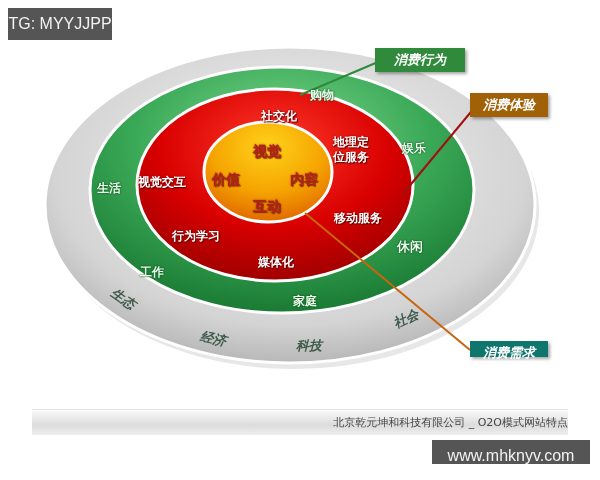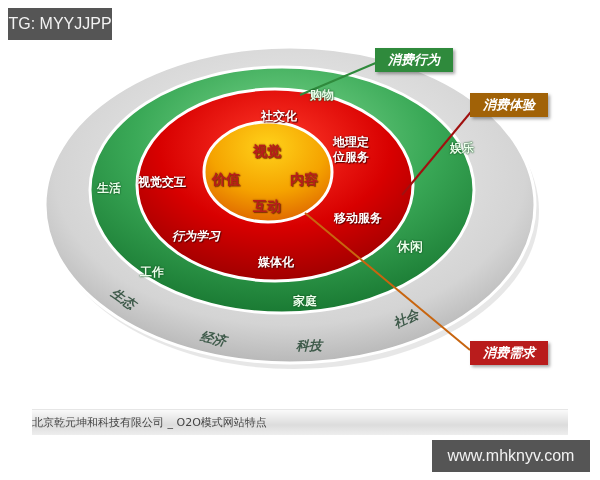--- a/index.html
+++ b/index.html
@@ -1,28 +1,28 @@
 <!DOCTYPE html>
 <html><head>
 <meta charset="utf-8">
 <style>
   html,body{margin:0;padding:0;}
   body{width:600px;height:480px;background:#ffffff;position:relative;overflow:hidden;font-family:"DejaVu Sans",sans-serif;}
   .abs{position:absolute;}
   .wm{background:#555555;color:#f2f2f2;font-family:"Liberation Sans",sans-serif;}
   #wm-tl{left:8px;top:8px;width:104px;height:32px;line-height:32px;font-size:16px;text-align:center;}
-  #wm-br{left:432px;top:440px;width:158px;height:32px;line-height:32px;font-size:16px;text-align:center;}
+  #wm-br{left:432px;top:440px;width:158px;height:24px;line-height:32px;font-size:16px;text-align:center;}
   svg{position:absolute;left:0;top:0;}
   .lbl{position:absolute;font-weight:bold;white-space:nowrap;}
   .green-t{color:#eaffea;font-size:12px;text-shadow:0 0 2px #0b4d1c,0 0 1px #0b4d1c;}
   .red-t{color:#ffffff;font-size:12px;text-shadow:0 0 2px #7a0000,1px 1px 1px #5a0000;}
   .core-t{color:#b91c1c;font-size:14px;text-shadow:0 0 2px #8a3c00,1px 1px 1px #7a3000;}
   .gray-t{color:#3e5a4a;font-size:13px;font-style:italic;}
   .callout{position:absolute;color:#fff;font-size:13px;font-weight:bold;font-style:italic;text-align:center;box-shadow:2px 2px 3px rgba(0,0,0,0.35);}
-  #caption{left:32px;top:409px;width:536px;height:25px;line-height:25px;text-align:left;font-size:11px;color:#444;
+  #caption{left:32px;top:409px;width:536px;height:25px;line-height:25px;text-align:right;font-size:11px;color:#444;
     background:linear-gradient(#fafafa,#dcdcdc 60%,#eeeeee);border-top:1px solid #e6e6e6;}
 </style>
 </head>
 <body>
 
 <svg width="600" height="480" viewBox="0 0 600 480">
   <defs>
     <radialGradient id="gGray" cx="50%" cy="40%" r="60%">
       <stop offset="0%" stop-color="#f4f4f4"></stop>
       <stop offset="80%" stop-color="#d4d4d4"></stop>
@@ -49,39 +49,39 @@
   <ellipse cx="282" cy="190" rx="192" ry="123" fill="url(#gGreen)" stroke="#ffffff" stroke-width="3"></ellipse>
   <ellipse cx="275" cy="185" rx="138" ry="96" fill="url(#gRed)" stroke="#ffffff" stroke-width="3"></ellipse>
   <ellipse cx="268" cy="172" rx="64" ry="50" fill="url(#gCore)" stroke="#ffffff" stroke-width="3"></ellipse>
   <line x1="378" y1="62" x2="300" y2="95" stroke="#2f8a3c" stroke-width="2"></line>
   <line x1="475" y1="107" x2="402" y2="195" stroke="#a0100f" stroke-width="2"></line>
   <line x1="305" y1="213" x2="470" y2="350" stroke="#c8650f" stroke-width="2"></line>
 </svg>
 
 <div id="wm-tl" class="abs wm">TG: MYYJJPP</div>
 
-<div class="callout" style="left:375px;top:48px;width:78px;height:24px;line-height:24px;background:#2f8a3c;">消费行为</div>
+<div class="callout" style="left:375px;top:48px;width:90px;height:24px;line-height:24px;background:#2f8a3c;">消费行为</div>
 <div class="callout" style="left:470px;top:93px;width:78px;height:24px;line-height:24px;background:#a16207;">消费体验</div>
-<div class="callout" style="left:470px;top:341px;width:78px;height:24px;line-height:24px;background:#b91c1c;">消费需求</div>
+<div class="callout" style="left:470px;top:341px;width:78px;height:16px;line-height:24px;background:#0f766e;">消费需求</div>
 
 <div class="lbl core-t" style="left:253px;top:143px;">视觉</div>
 <div class="lbl core-t" style="left:212px;top:171px;">价值</div>
 <div class="lbl core-t" style="left:290px;top:171px;">内容</div>
 <div class="lbl core-t" style="left:253px;top:198px;">互动</div>
 
 <div class="lbl red-t" style="left:261px;top:108px;">社交化</div>
 <div class="lbl red-t" style="left:333px;top:134px;">地理定</div>
 <div class="lbl red-t" style="left:333px;top:149px;">位服务</div>
 <div class="lbl red-t" style="left:138px;top:174px;">视觉交互</div>
 <div class="lbl red-t" style="left:334px;top:210px;">移动服务</div>
-<div class="lbl red-t" style="left:172px;top:228px;font-style:italic;">行为学习</div>
+<div class="lbl red-t" style="left:172px;top:228px;">行为学习</div>
 <div class="lbl red-t" style="left:258px;top:254px;">媒体化</div>
 
 <div class="lbl green-t" style="left:310px;top:87px;">购物</div>
-<div class="lbl green-t" style="left:402px;top:140px;margin-left:48px;">娱乐</div>
+<div class="lbl green-t" style="left:402px;top:140px;">娱乐</div>
 <div class="lbl green-t" style="left:97px;top:180px;">生活</div>
 <div class="lbl green-t" style="left:397px;top:238px;font-size:13px;">休闲</div>
 <div class="lbl green-t" style="left:140px;top:264px;">工作</div>
 <div class="lbl green-t" style="left:293px;top:293px;">家庭</div>
 
 <div class="lbl gray-t" style="left:110px;top:290px;transform:rotate(35deg);">生态</div>
 <div class="lbl gray-t" style="left:200px;top:330px;transform:rotate(12deg);">经济</div>
 <div class="lbl gray-t" style="left:296px;top:337px;">科技</div>
 <div class="lbl gray-t" style="left:393px;top:310px;transform:rotate(-25deg);">社会</div>
 

